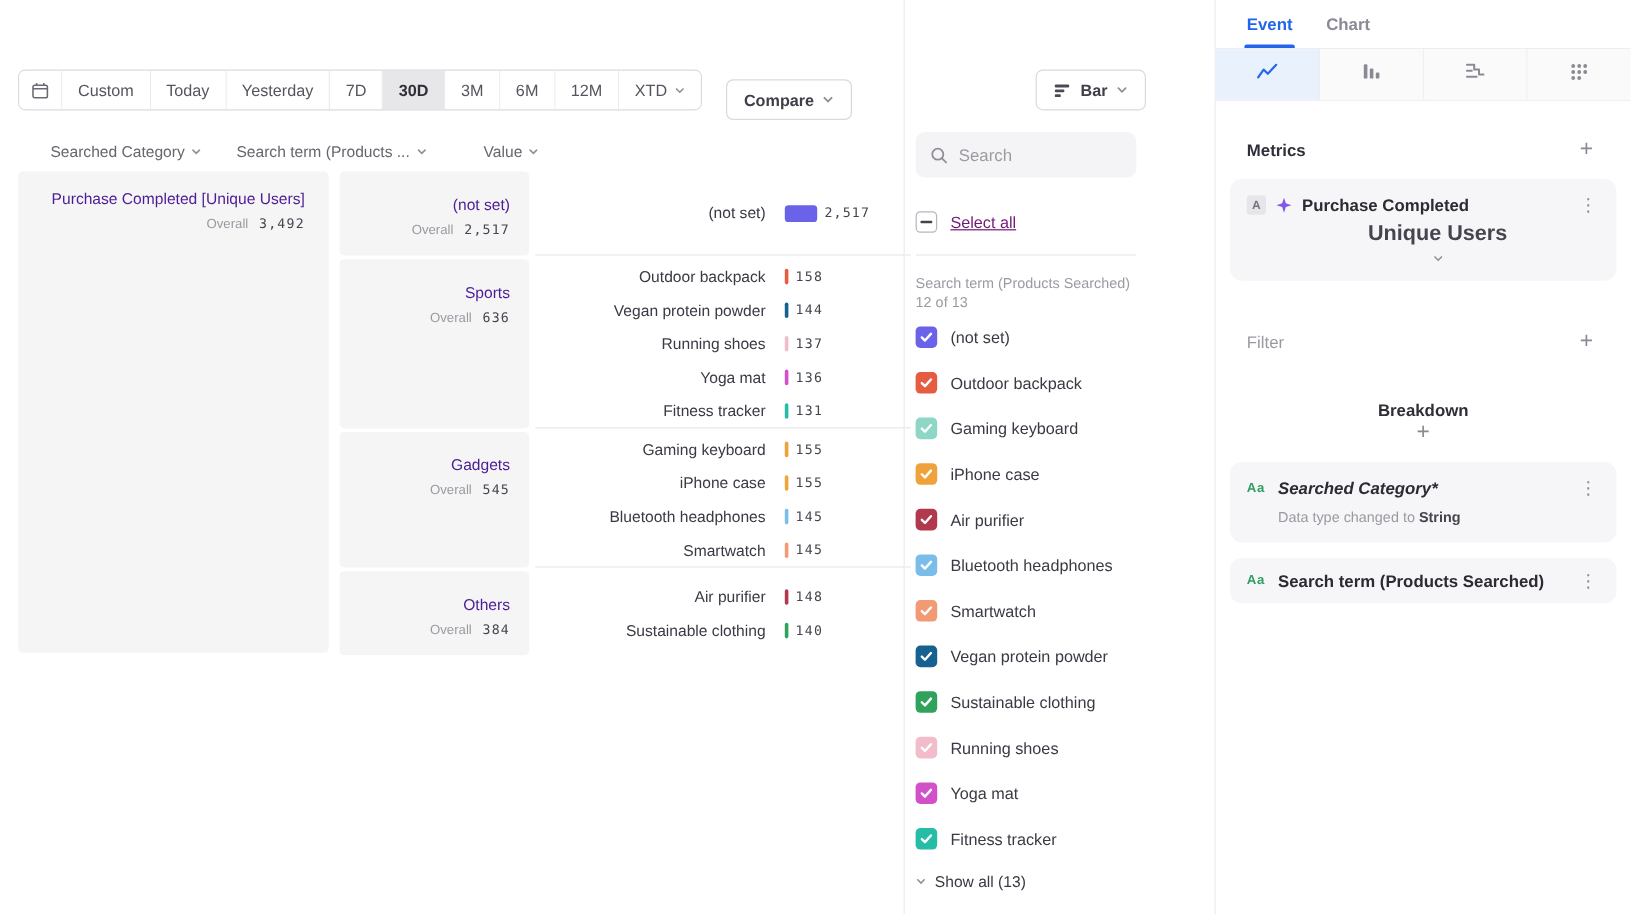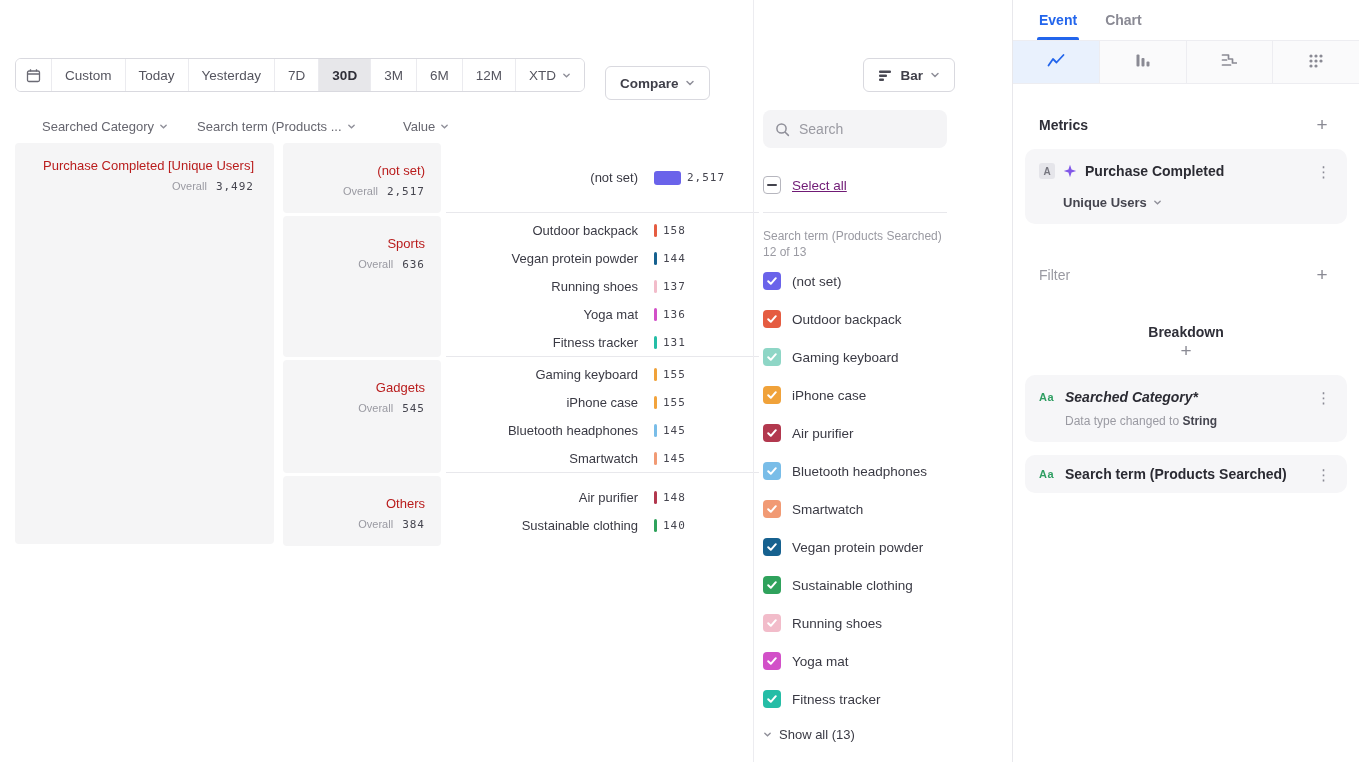--- a/index.html
+++ b/index.html
@@ -31,21 +31,21 @@
   .thead { position:absolute; top:116px; left:15px; display:flex; font-size:13px; color:#66666f; font-weight:500; }
   .th { display:inline-flex; align-items:center; gap:5px; cursor:pointer; height:20px; }
   .th-event { width:259px; justify-content:flex-end; padding-right:14px; }
   .th-cat { width:158px; margin-left:9px; justify-content:flex-end; padding-right:14px; }
   .th-term { width:200px; margin-left:5px; padding-left:10px; white-space:nowrap; overflow:hidden; }
   .th-value { width:100px; padding-left:16px; }
 
   
   .tbody { position:absolute; top:143px; left:15px; display:flex; }
   .event-cell { width:259px; height:401px; background:#f5f5f6; border-radius:4px; padding:15px 20px; text-align:right; cursor:pointer; }
-  .cell-name { font-size:13px; color:#b91c1c; margin-bottom:7px; }
+  .cell-name { font-size:13px; color:#4c1d95; margin-bottom:7px; }
   .cell-overall { display:flex; justify-content:flex-end; align-items:baseline; gap:9px; }
   .ov-label { font-size:11px; color:#9a9aa2; }
   .num { font-family:"DejaVu Sans Mono", monospace; font-size:11px; letter-spacing:1px; color:#45454f; }
   .groups { margin-left:9px; }
   .group { display:flex; min-height:70px; margin-bottom:3px; }
   .cat-cell { width:158px; background:#f5f5f6; border-radius:4px; padding:20px 16px 0; text-align:right; cursor:pointer; }
   .group-rows { width:313px; margin-left:5px; display:flex; flex-direction:column; justify-content:center; }
   .group:not(:last-child) .group-rows { border-bottom:1px solid #e8e8ec; }
   .trow { display:flex; align-items:center; height:28px; }
   .term { width:200px; text-align:right; padding-right:8px; font-size:13px; color:#3a3a44; white-space:nowrap; }
@@ -86,21 +86,21 @@
   .sec-head { display:flex; justify-content:space-between; align-items:center; padding:0 14px; margin-top:30px; }
   .sec-title { font-size:14px; font-weight:700; color:#2f2f38; }
   .sec-title.muted { color:#9a9aa2; font-weight:500; }
   .plus-btn { width:22px; height:22px; border:none; background:transparent; color:#8a8a94; font-size:19px; line-height:20px; cursor:pointer; display:flex; align-items:center; justify-content:center; }
 
   .card { background:#f6f6f8; border-radius:10px; margin-top:13px; padding:14px; }
   .card-row { display:flex; align-items:center; gap:8px; }
   .badge-a { width:16px; height:16px; border-radius:3px; background:#e5e5ea; color:#76767f; font-size:10px; font-weight:700; display:flex; align-items:center; justify-content:center; flex:none; }
   .metric-name { flex:1; font-size:14px; font-weight:600; color:#2b2b33; }
   .dots { border:none; background:transparent; color:#8a8a94; font-size:15px; cursor:pointer; padding:0 2px; line-height:1; }
-  .measure-row { margin-top:16px; padding-left:24px; display:flex; align-items:center; gap:6px; font-size:13px; font-weight:600; color:#45454f; cursor:pointer; }
+  .measure-row { margin-top:5px; padding-left:24px; display:flex; align-items:center; gap:6px; font-size:18px; font-weight:600; color:#45454f; cursor:pointer;flex-direction:column; }
   .aa-icon { font-size:11px; font-weight:700; color:var(--aa-green,#2f9e62); width:18px; flex:none; letter-spacing:0.5px; }
   .bd-name { flex:1; font-size:14px; font-weight:600; color:#2b2b33; white-space:nowrap; overflow:hidden; text-overflow:ellipsis; }
   .bd-name.italic { font-style:italic; }
   .bd-note { margin-top:9px; padding-left:26px; font-size:12px; color:#9a9aa2; }
   .bd-note b { color:#45454f; font-weight:700; }
   .bd-card.compact { padding:11px 14px; }
 </style>
 </head>
 <body>
 

